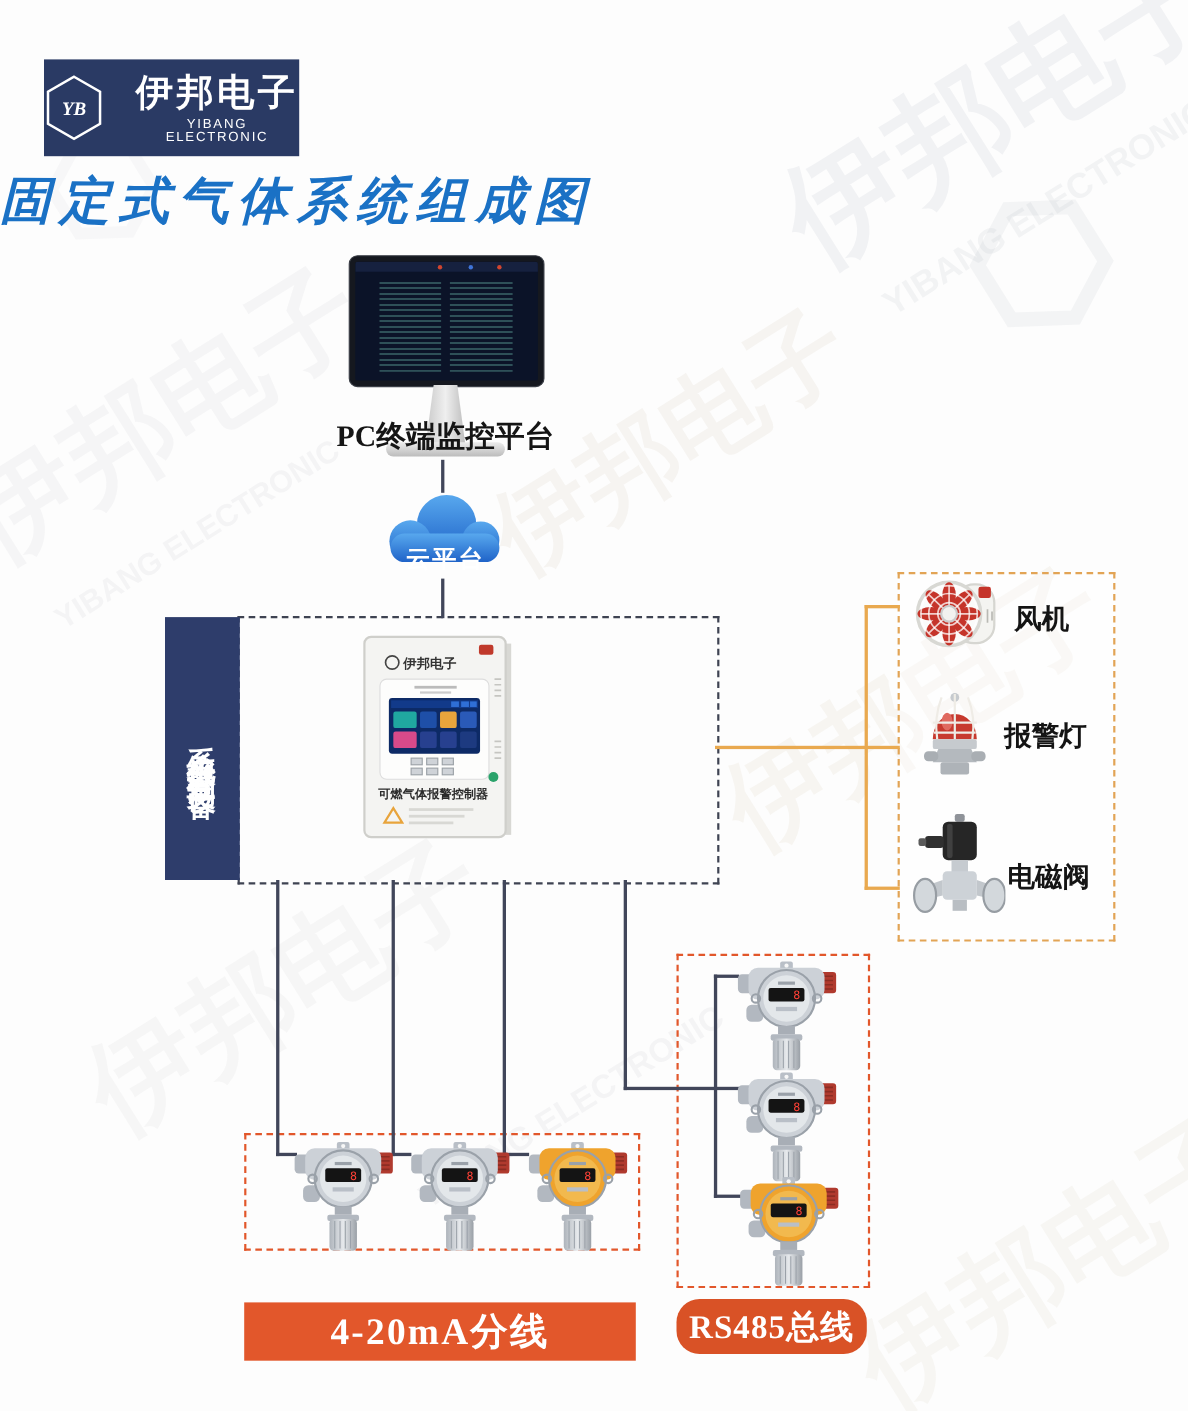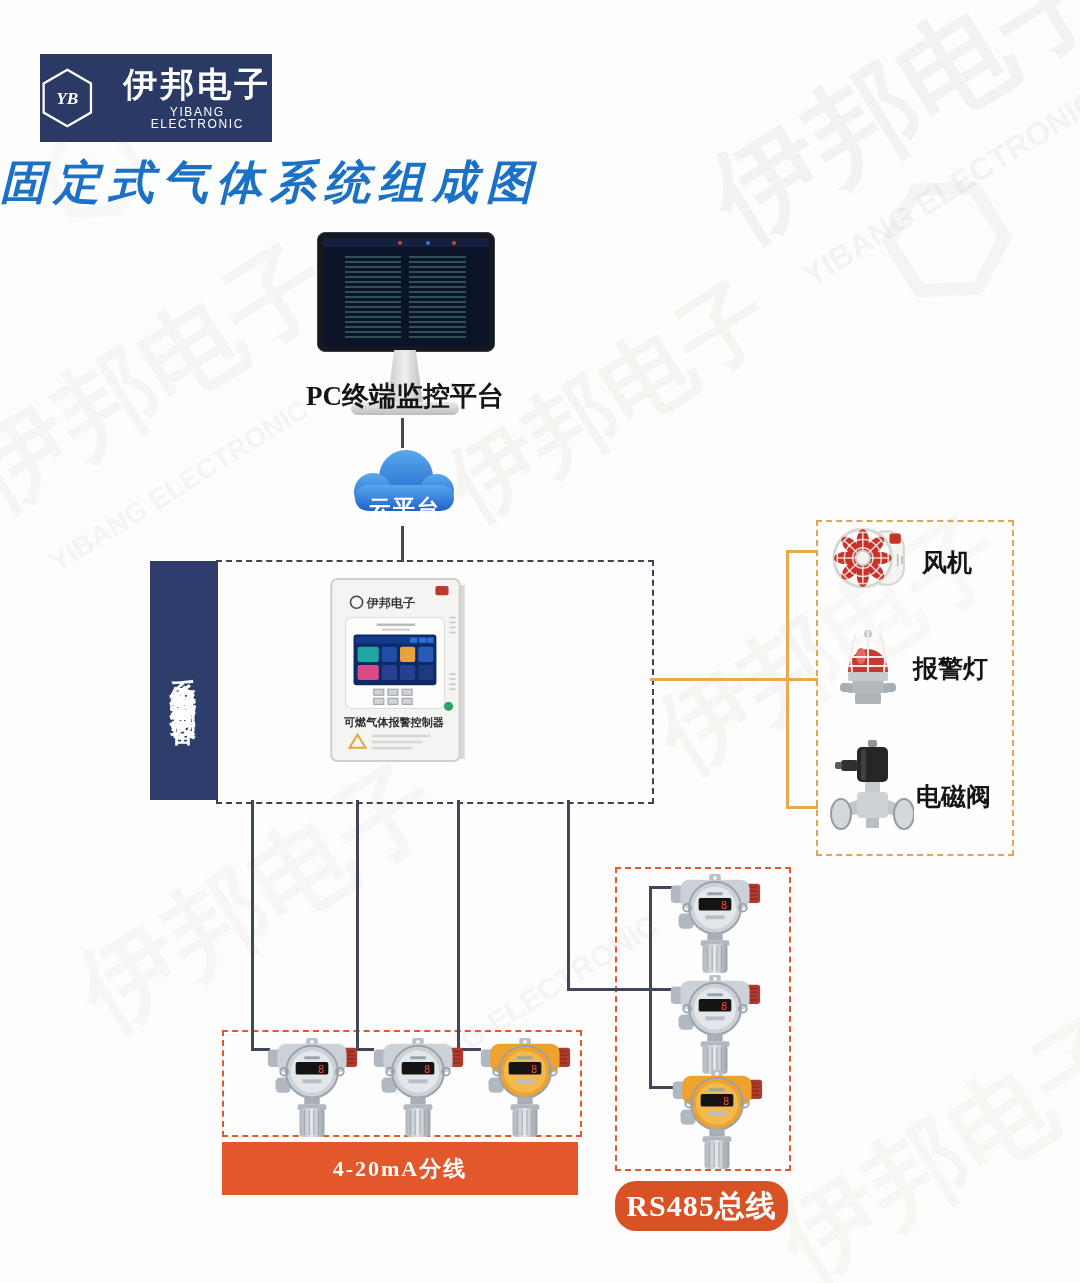--- a/index.html
+++ b/index.html
@@ -52,21 +52,21 @@
                   color:#fff;font-size:28px;font-weight:bold;letter-spacing:3px;display:flex;
                   align-items:center;justify-content:center;z-index:3;}
   .box-linkage{position:absolute;left:816px;top:520px;width:194px;height:332px;
                border:2px dashed #e2a455;z-index:1;background:rgba(255,255,255,.35);}
   .dev-label{position:absolute;font-size:25px;font-weight:bold;color:#141414;z-index:3;
              font-family:"Liberation Serif",serif;}
   .dev-icon{position:absolute;z-index:3;}
   .box-orange{position:absolute;border:2px dashed #e2572b;z-index:1;}
   .banner{position:absolute;color:#fff;display:flex;align-items:center;justify-content:center;
           font-family:"Liberation Serif",serif;font-weight:bold;z-index:3;}
-  .banner-420{left:222px;top:1142px;width:356px;height:53px;background:#e2572b;font-size:22px;letter-spacing:2px;}
+  .banner-420{left:222px;top:1184px;width:356px;height:53px;background:#e2572b;font-size:34px;letter-spacing:2px;}
   .banner-485{left:615px;top:1181px;width:173px;height:50px;background:#d95226;font-size:30px;letter-spacing:1px;border-radius:21px;}
   .det{position:absolute;width:96px;height:104px;z-index:3;--c1:#ccd1d7;--c2:#e3e7ea;}
   .det-yellow{--c1:#efa32d;--c2:#f2b94e;}
   .hidden-defs{position:absolute;width:0;height:0;overflow:hidden;}
 </style>
 </head>
 <body>
 
 <div class="canvas">
 

